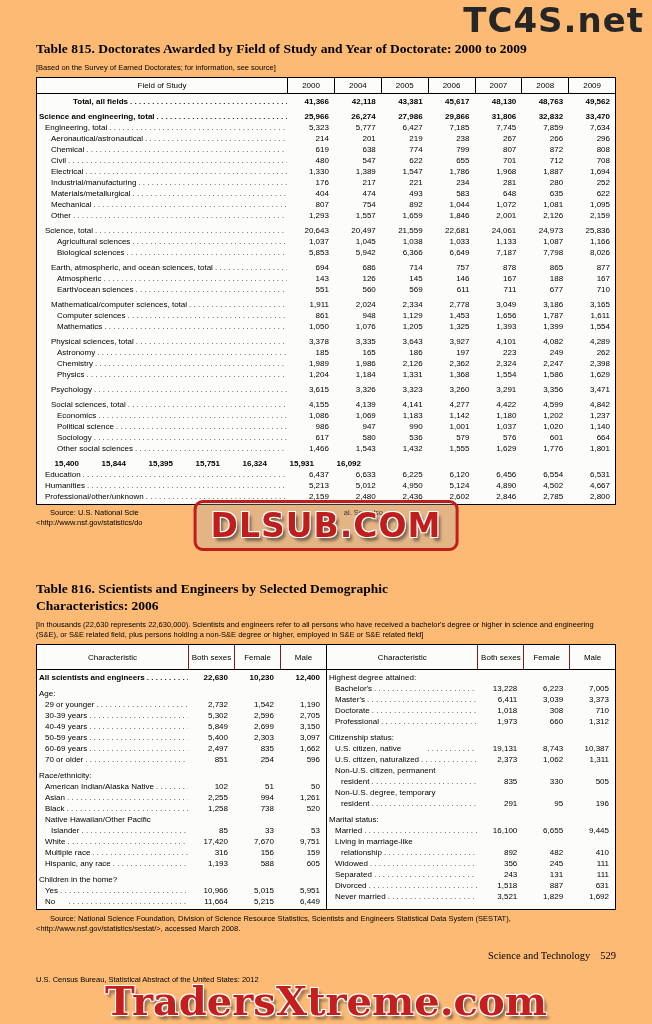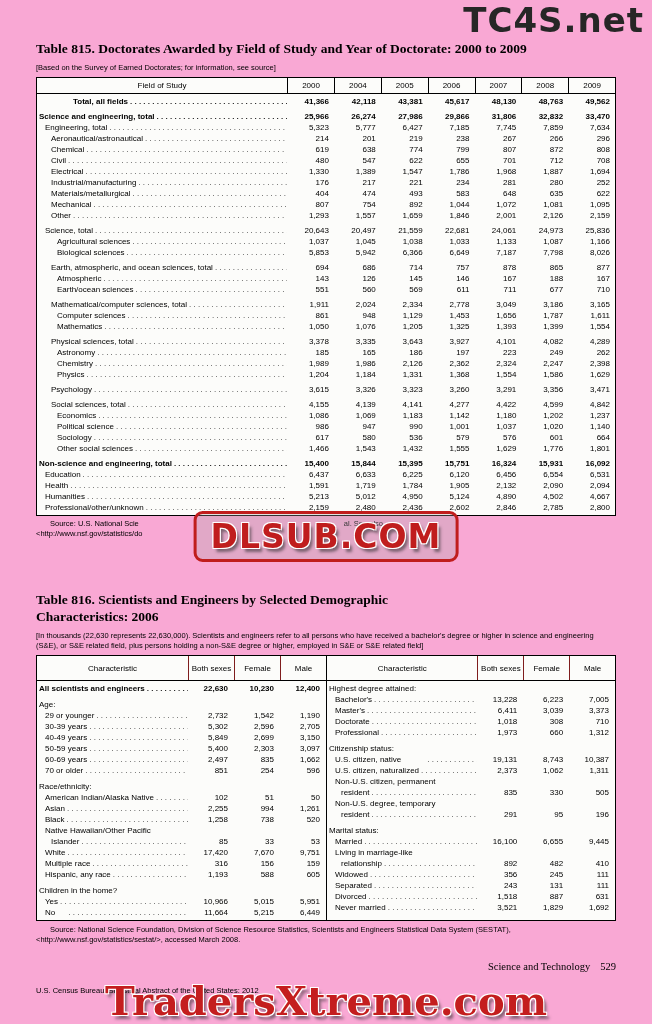--- a/index.html
+++ b/index.html
@@ -1,19 +1,19 @@
 <!DOCTYPE html>
 <html><head>
 <meta charset="utf-8">
 <style>
   html,body { margin:0; padding:0; }
   body { background:#888; }
   .page {
     position:relative; width:652px; height:1024px; margin:0 auto;
-    background:#f9a8d4; overflow:hidden; color:#000;
+    background:#fdba74; overflow:hidden; color:#000;
     font-family:"Liberation Sans", sans-serif;
   }
   .content { padding:40px 36px 0 36px; }
 
   
   .wm-top {
     position:absolute; top:0px; right:8px; z-index:5;
     font-family:"DejaVu Sans", sans-serif; font-weight:700; font-size:34px;
     color:#262626; letter-spacing:1px;
   }
@@ -497,57 +497,40 @@
             </div>
             <div class="ncell">1,466</div>
             <div class="ncell">1,543</div>
             <div class="ncell">1,432</div>
             <div class="ncell">1,555</div>
             <div class="ncell">1,629</div>
             <div class="ncell">1,776</div>
             <div class="ncell">1,801</div>
           </div>
           <div class="trow bold gap">
-            <div class="lcell" style="padding-left: 2px;">
-              <span class="ltext">Non-science and engineering, total</span>
-              <span class="dots"></span>
-            </div>
             <div class="ncell">15,400</div>
             <div class="ncell">15,844</div>
             <div class="ncell">15,395</div>
             <div class="ncell">15,751</div>
             <div class="ncell">16,324</div>
             <div class="ncell">15,931</div>
             <div class="ncell">16,092</div>
           </div>
           <div class="trow">
             <div class="lcell" style="padding-left: 8px;">
               <span class="ltext">Education</span>
               <span class="dots"></span>
             </div>
             <div class="ncell">6,437</div>
             <div class="ncell">6,633</div>
             <div class="ncell">6,225</div>
             <div class="ncell">6,120</div>
             <div class="ncell">6,456</div>
             <div class="ncell">6,554</div>
             <div class="ncell">6,531</div>
-          </div>
-          <div class="trow">
-            <div class="lcell" style="padding-left: 8px;">
-              <span class="ltext">Health</span>
-              <span class="dots"></span>
-            </div>
-            <div class="ncell">1,591</div>
-            <div class="ncell">1,719</div>
-            <div class="ncell">1,784</div>
-            <div class="ncell">1,905</div>
-            <div class="ncell">2,132</div>
-            <div class="ncell">2,090</div>
-            <div class="ncell">2,094</div>
           </div>
           <div class="trow">
             <div class="lcell" style="padding-left: 8px;">
               <span class="ltext">Humanities</span>
               <span class="dots"></span>
             </div>
             <div class="ncell">5,213</div>
             <div class="ncell">5,012</div>
             <div class="ncell">4,950</div>
             <div class="ncell">5,124</div>

